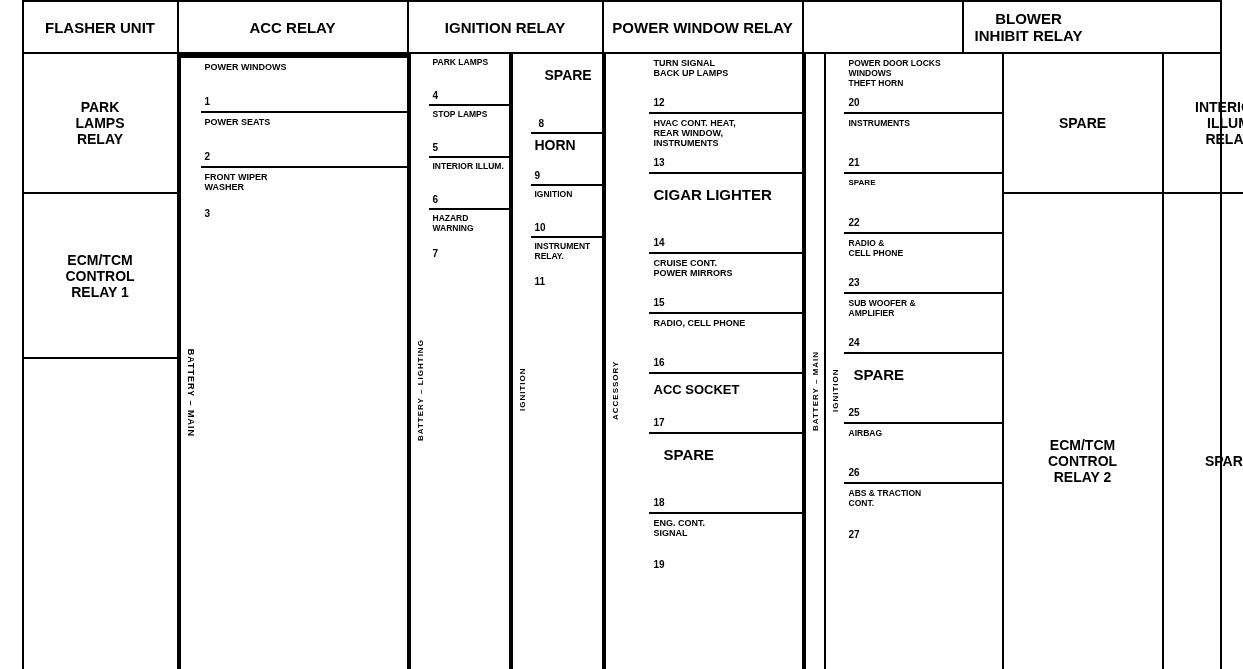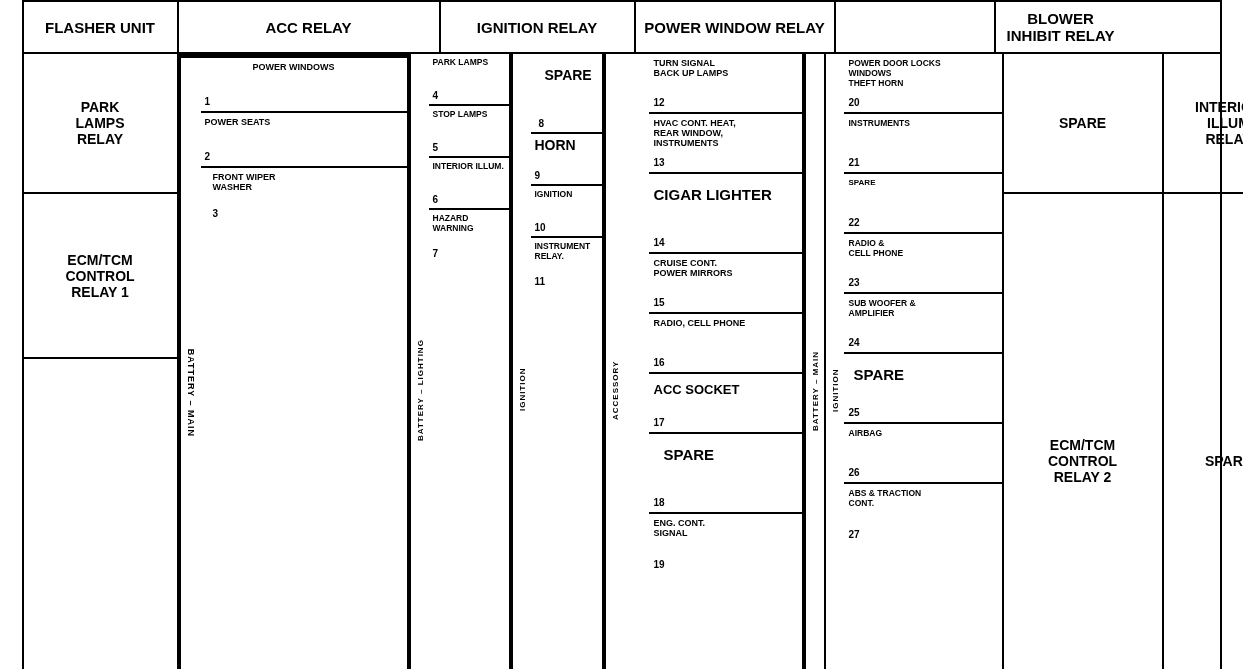--- a/index.html
+++ b/index.html
@@ -97,21 +97,21 @@
     .batt-main-sub .small-cell {
       border-bottom: 2px solid #000;
       padding: 4px 4px;
       font-size: 9px;
       font-weight: bold;
       min-height: 55px;
       display: flex;
       flex-direction: column;
       justify-content: flex-start;
     }
-    .batt-main-sub .small-cell:last-child { border-bottom: none; margin-left: 8px; }
+    .batt-main-sub .small-cell:last-child { border-bottom: none; }
     .cell-num { font-size: 10px; margin-top: auto; display: block; }
 
     
     .col-battery-ign {
       border-right: 2px solid #000;
       width: 195px;
       flex-shrink: 0;
       display: flex;
       flex-direction: column;
     }
@@ -331,21 +331,21 @@
   </style>
 </head>
 <body>
 
 <div class="diagram">
 
   <div class="header-row">
     <div class="header-cell" style="width:155px; border-right:2px solid #000;">
       <span>FLASHER UNIT</span>
     </div>
-    <div class="header-cell" style="width:262px; border-right:2px solid #000;">
+    <div class="header-cell" style="width:230px; border-right:2px solid #000;">
       <span>ACC RELAY</span>
     </div>
     <div class="header-cell" style="width:195px; border-right:2px solid #000;">
       <span>IGNITION RELAY</span>
     </div>
     <div class="header-cell" style="width:200px; border-right:2px solid #000;">
       <span>POWER WINDOW RELAY</span>
     </div>
     <div class="header-cell" style="width:160px; border-right:2px solid #000;">
     </div>
@@ -370,21 +370,21 @@
     <div class="col-acc">
 
       <div class="acc-top" style="height:305px;"></div>
 
       <div class="acc-bottom" style="border-top:2px solid #000; flex:1;">
         <div class="batt-main-label-col" style="height:100%;">
           <span class="rotated-label">BATTERY – MAIN</span>
         </div>
         <div class="batt-main-sub">
           <div class="small-cell">
-            <span style="font-size:9px; font-weight:bold;margin-left:48px;">POWER WINDOWS</span>
+            <span style="font-size:9px; font-weight:bold;">POWER WINDOWS</span>
             <span class="cell-num">1</span>
           </div>
           <div class="small-cell">
             <span style="font-size:9px; font-weight:bold;">POWER SEATS</span>
             <span class="cell-num">2</span>
           </div>
           <div class="small-cell" style="border-bottom:none;">
             <span style="font-size:9px; font-weight:bold;">FRONT WIPER<br>WASHER</span>
             <span class="cell-num">3</span>
           </div>

